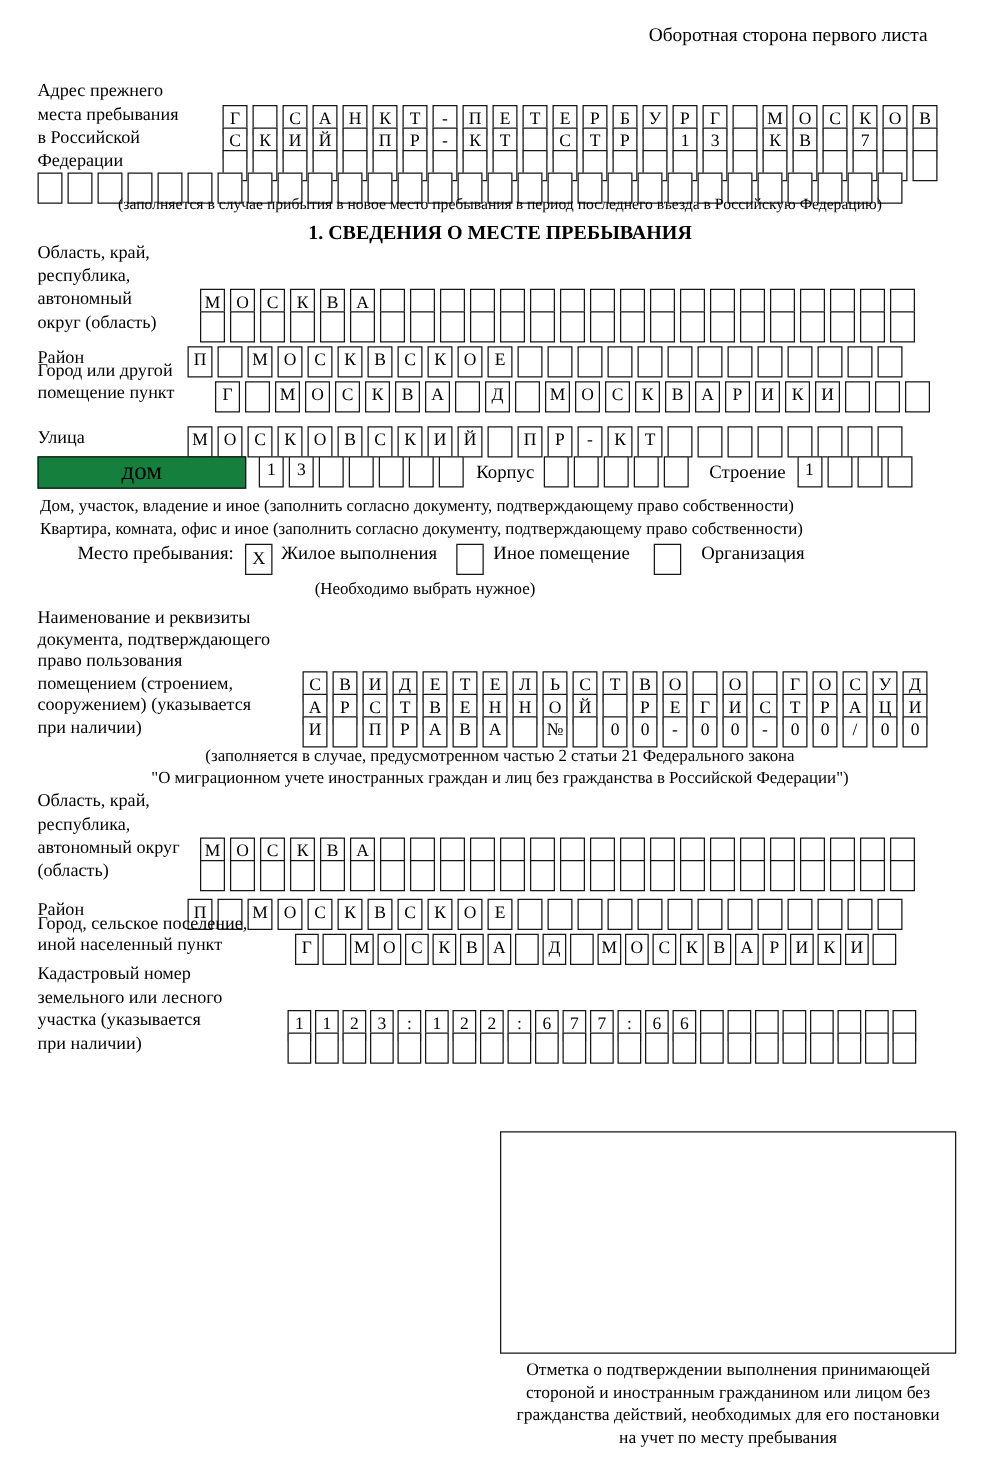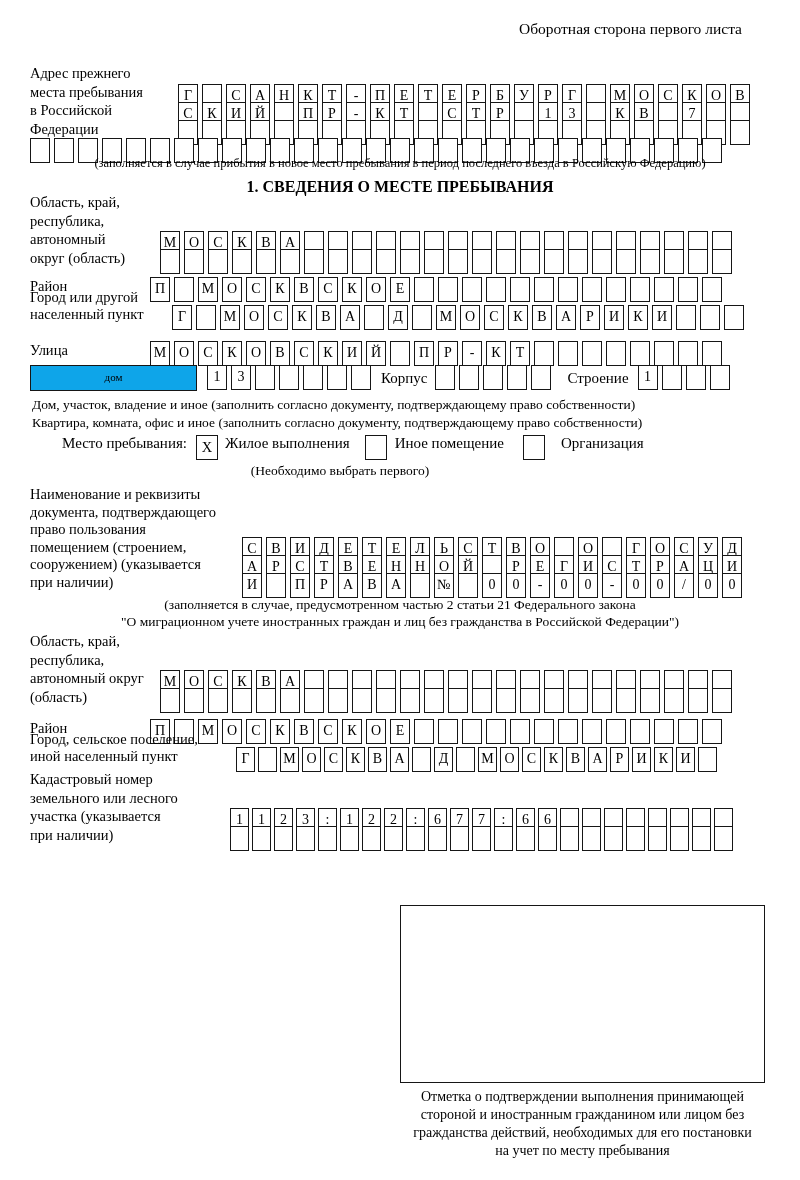--- a/index.html
+++ b/index.html
@@ -31,21 +31,21 @@
 
   .caption-c { text-align: center; font-size: 12.5px; margin-top: 2px; }
   .caption-l { font-size: 13.5px; margin: 2px 0 2px 2px; }
   .sec-head { text-align: center; font-weight: bold; font-size: 16px; margin: 7px 0 4px 0; }
 
   .h28 { height: 28px; } .h67 { height: 67px; } .h70 { height: 70px; }
   .h106 { height: 106px; }
 
   .label-box {
     flex: none; border: 1.7px solid #161616; height: 26px;
-    text-align: center; font-size: 11px; line-height: 23px; background:#0ea5e9;
+    text-align: center; font-size: 20px; line-height: 23px; background:#15803d;
   }
   .dom-row { display: flex; align-items: flex-start; margin-top: 6px; height: 30px; }
   .inline-lab { flex: none; font-size: 15px; line-height: 26px; }
 
   .stay-row { display: flex; align-items: flex-start; margin-top: 4px; height: 26px; font-size: 15px; margin-left: 32px; }
   .cb { display: inline-block; width: 22px; height: 25px; border: 1.7px solid #161616;
         text-align: center; font-size: 14.5px; line-height: 22px; flex: none; background:#fff; }
   .stay-note { width: 620px; text-align: center; font-size: 13.5px; margin-top: 2px; }
 
   .fact-head { text-align: center; font-weight: bold; font-size: 15.5px; margin-top: 8px; }
@@ -91,21 +91,21 @@
     </div>
   </div>
 
   <div class="frow h28">
     <div class="flabel w120">Район</div>
     <div class="cells"><span class="cell">П</span><span class="cell"></span><span class="cell">М</span><span class="cell">О</span><span class="cell">С</span><span class="cell">К</span><span class="cell">В</span><span class="cell">С</span><span class="cell">К</span><span class="cell">О</span><span class="cell">Е</span><span class="cell"></span><span class="cell"></span><span class="cell"></span><span class="cell"></span><span class="cell"></span><span class="cell"></span><span class="cell"></span><span class="cell"></span><span class="cell"></span><span class="cell"></span><span class="cell"></span><span class="cell"></span><span class="cell"></span></div>
   </div>
 
   <div class="frow h28">
     <div class="flabel w142" style="line-height:17px">Город или другой
-населенный пункт</div>
+помещение пункт</div>
     <div class="cells"><span class="cell">Г</span><span class="cell"></span><span class="cell">М</span><span class="cell">О</span><span class="cell">С</span><span class="cell">К</span><span class="cell">В</span><span class="cell">А</span><span class="cell"></span><span class="cell">Д</span><span class="cell"></span><span class="cell">М</span><span class="cell">О</span><span class="cell">С</span><span class="cell">К</span><span class="cell">В</span><span class="cell">А</span><span class="cell">Р</span><span class="cell">И</span><span class="cell">К</span><span class="cell">И</span><span class="cell"></span><span class="cell"></span><span class="cell"></span></div>
   </div>
 
   <div class="frow h28" style="margin-top:8px">
     <div class="flabel w120">Улица</div>
     <div class="cells"><span class="cell">М</span><span class="cell">О</span><span class="cell">С</span><span class="cell">К</span><span class="cell">О</span><span class="cell">В</span><span class="cell">С</span><span class="cell">К</span><span class="cell">И</span><span class="cell">Й</span><span class="cell"></span><span class="cell">П</span><span class="cell">Р</span><span class="cell">-</span><span class="cell">К</span><span class="cell">Т</span><span class="cell"></span><span class="cell"></span><span class="cell"></span><span class="cell"></span><span class="cell"></span><span class="cell"></span><span class="cell"></span><span class="cell"></span></div>
   </div>
 
   <div class="dom-row">
     <div class="label-box" style="width:167px">дом</div>
@@ -121,21 +121,21 @@
 
   <div class="stay-row">
     <span>Место пребывания:</span>
     <span class="cb" style="margin-left:9px">X</span>
     <span style="margin-left:7px">Жилое выполнения</span>
     <span class="cb" style="margin-left:15px"></span>
     <span style="margin-left:8px">Иное помещение</span>
     <span class="cb" style="margin-left:19px"></span>
     <span style="margin-left:16px">Организация</span>
   </div>
-  <div class="stay-note">(Необходимо выбрать первого)</div>
+  <div class="stay-note">(Необходимо выбрать нужное)</div>
 
   <div class="frow h106" style="margin-top:6px">
     <div class="flabel w212" style="line-height:17.5px">Наименование и реквизиты
 документа, подтверждающего
 право пользования
 помещением (строением,
 сооружением) (указывается
 при наличии)</div>
     <div>
       <div class="cells"><span class="cell">С</span><span class="cell">В</span><span class="cell">И</span><span class="cell">Д</span><span class="cell">Е</span><span class="cell">Т</span><span class="cell">Е</span><span class="cell">Л</span><span class="cell">Ь</span><span class="cell">С</span><span class="cell">Т</span><span class="cell">В</span><span class="cell">О</span><span class="cell"></span><span class="cell">О</span><span class="cell"></span><span class="cell">Г</span><span class="cell">О</span><span class="cell">С</span><span class="cell">У</span><span class="cell">Д</span></div>

